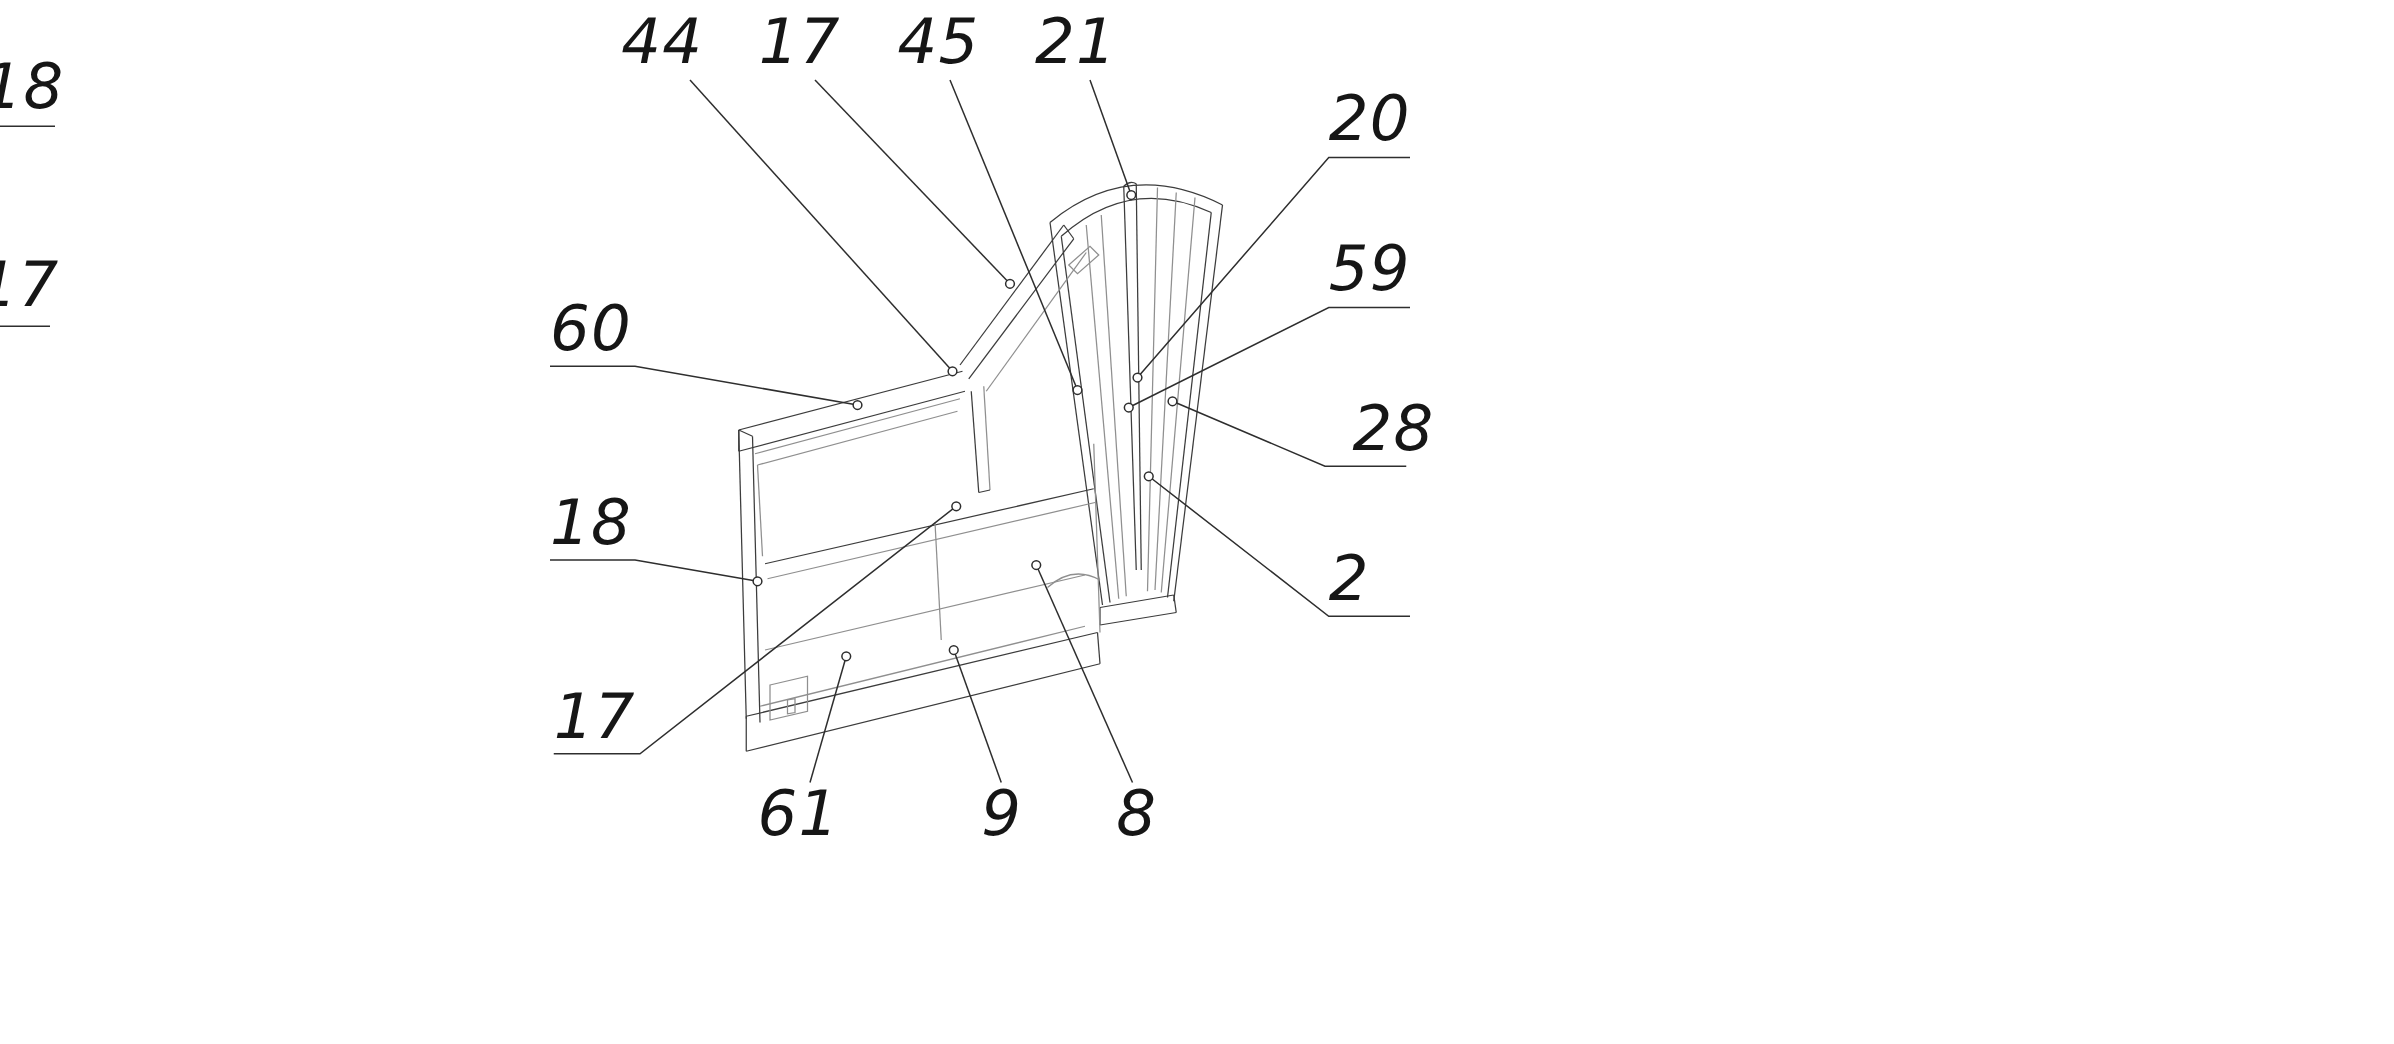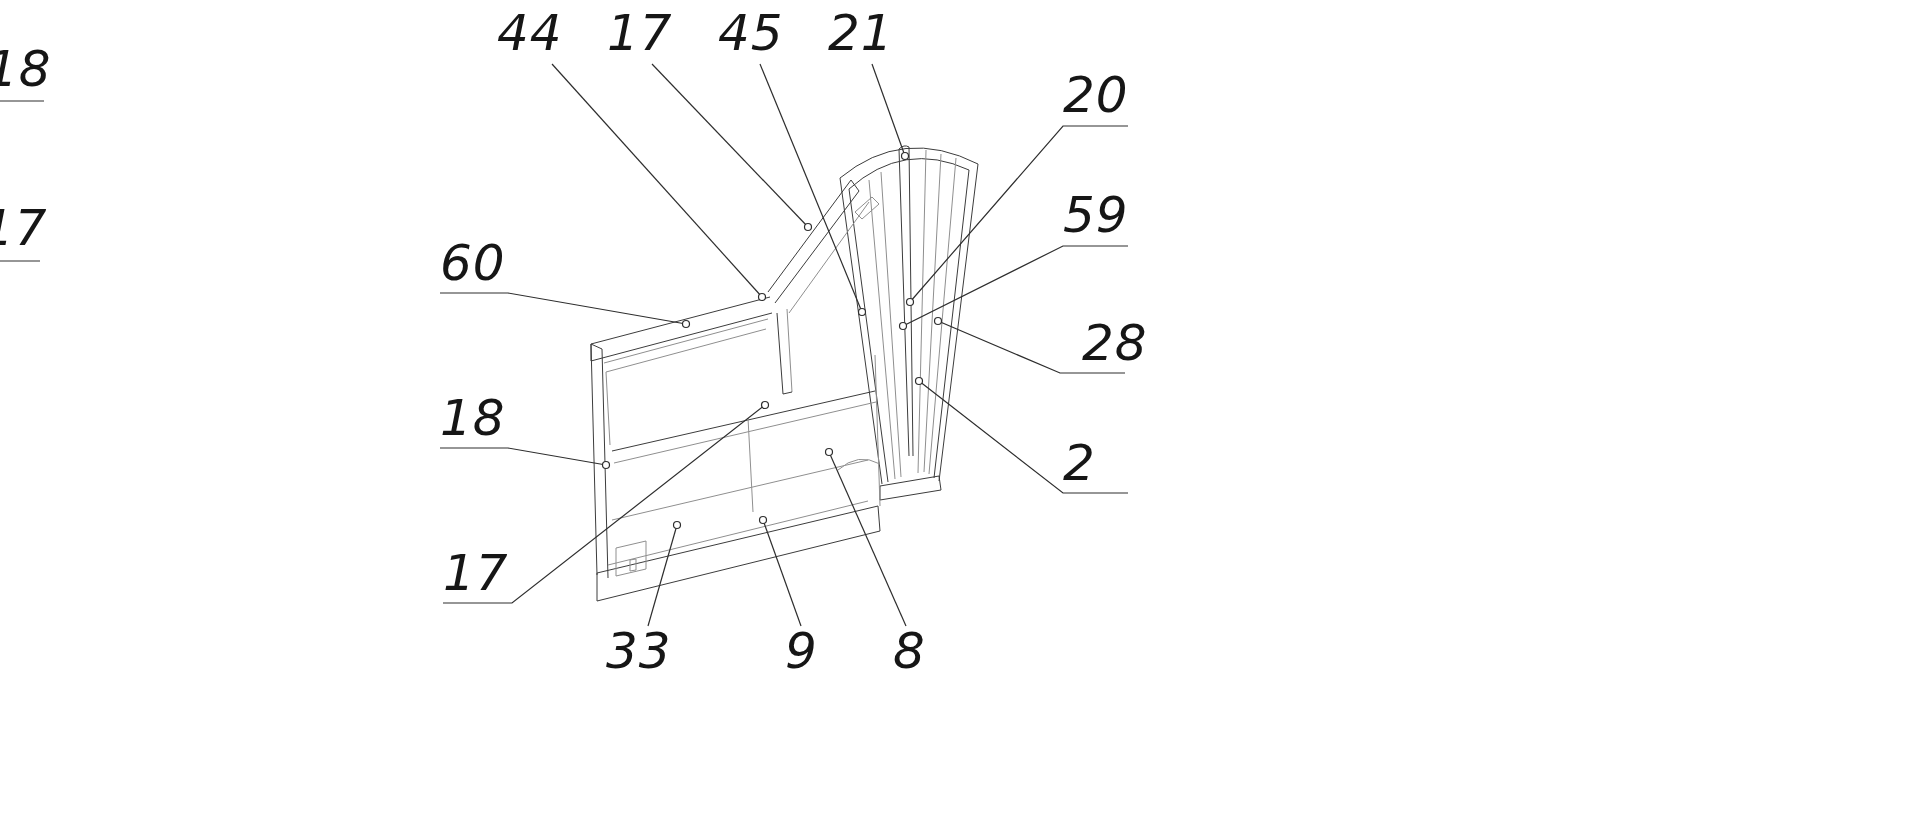--- a/index.html
+++ b/index.html
@@ -145,17 +145,17 @@
 
   <div class="lbl" style="left:1063px;top:70px">20</div>
   <div class="lbl" style="left:1063px;top:190px">59</div>
   <div class="lbl" style="left:1082px;top:318px">28</div>
   <div class="lbl" style="left:1063px;top:438px">2</div>
 
   <div class="lbl" style="left:440px;top:238px">60</div>
   <div class="lbl" style="left:440px;top:393px">18</div>
   <div class="lbl" style="left:443px;top:548px">17</div>
 
-  <div class="lbl" style="left:606px;top:626px">33</div>
+  <div class="lbl" style="left:606px;top:626px">61</div>
   <div class="lbl" style="left:785px;top:626px">9</div>
   <div class="lbl" style="left:893px;top:626px">8</div>
 
 </div>
 
 </body></html>

